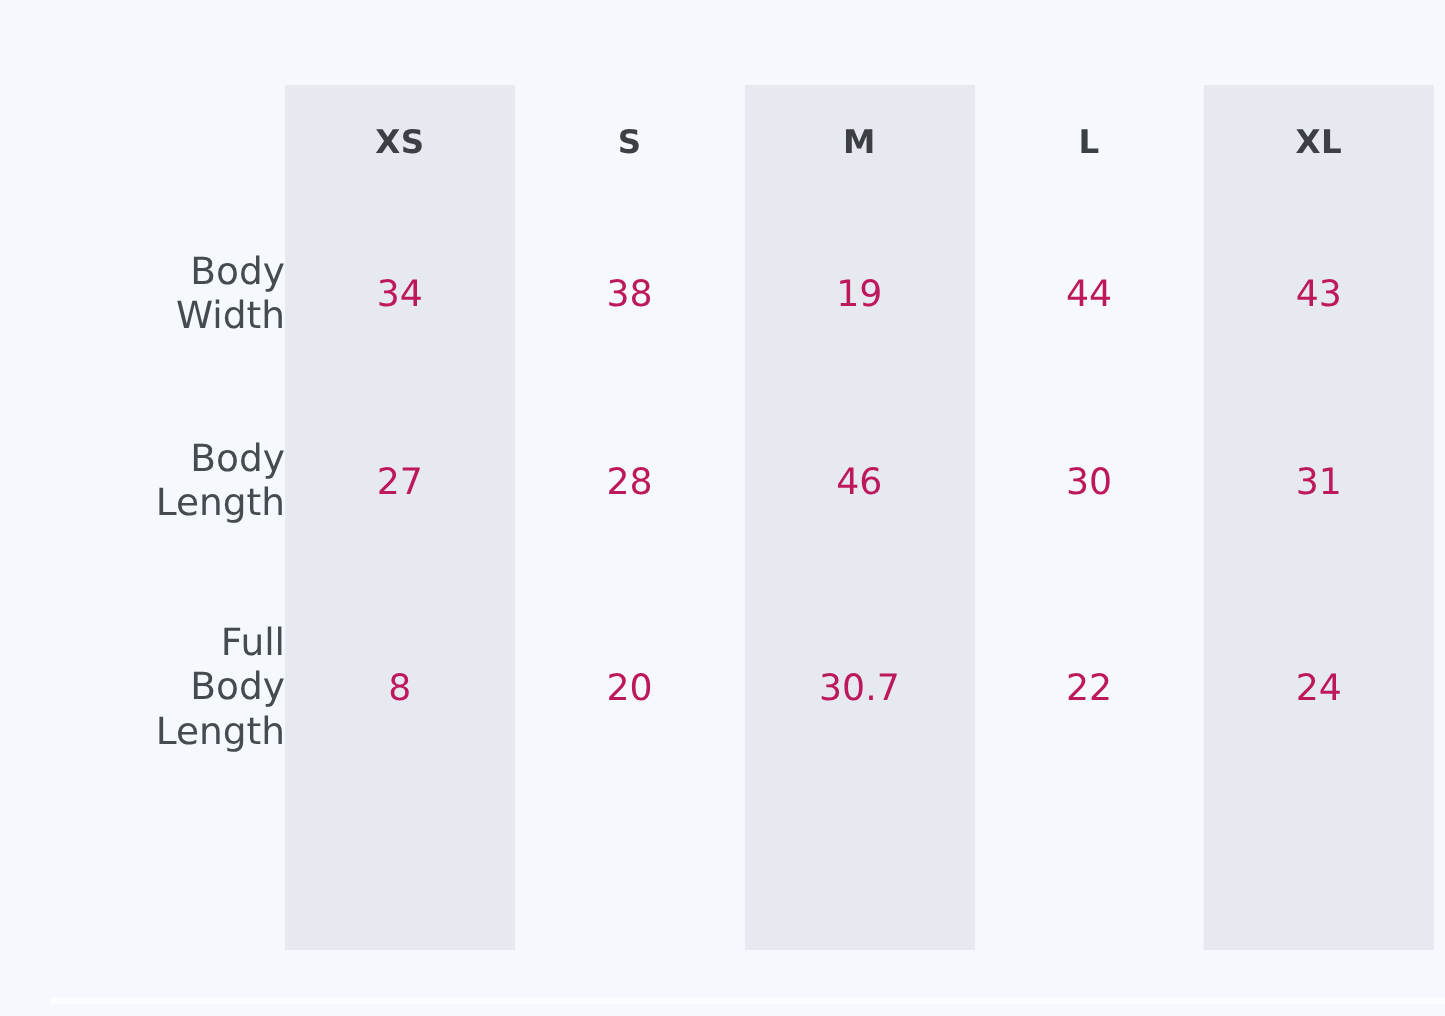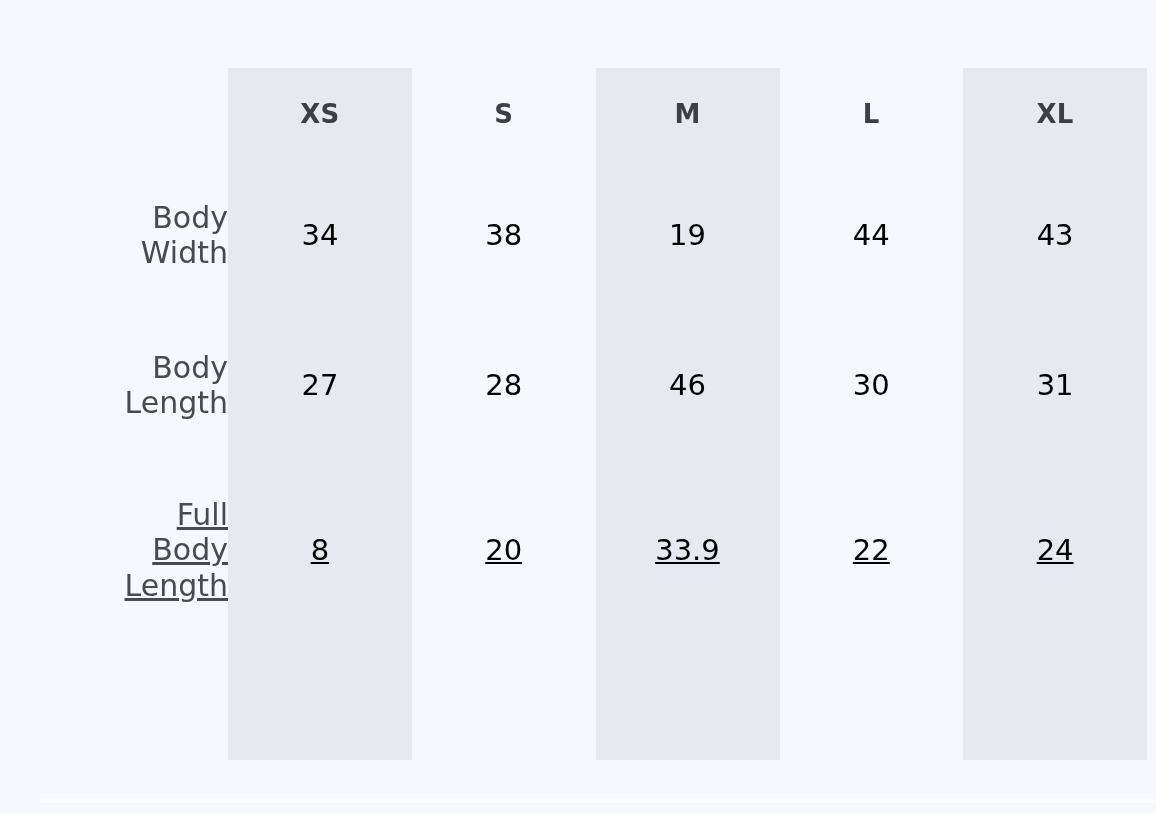--- a/index.html
+++ b/index.html
@@ -84,26 +84,26 @@
     font-weight: 700;
     color: #3c4045;
     vertical-align: middle;
     letter-spacing: 0.3px;
   }
 
   .cell-value {
     text-align: center;
     font-size: 29px;
     font-weight: 400;
-    color: #000000;
+    color: #be185d;
     vertical-align: middle;
   }
 
   .data-row td { height: 150px; }
-  .data-row.r3 td { height: 180px; text-decoration: underline; }
+  .data-row.r3 td { height: 180px; }
   .data-row.r4 td { height: 120px; }
 
   .label-line { display: block; }
 
   
   .bottom-strip {
     position: absolute;
     left: 40px;
     top: 798px;
     width: 1116px;
@@ -165,21 +165,21 @@
         <td class="cell-value">31</td>
       </tr>
       <tr class="data-row r3">
         <td class="row-label">
           <span class="label-line">Full</span>
           <span class="label-line">Body</span>
           <span class="label-line">Length</span>
         </td>
         <td class="cell-value">8</td>
         <td class="cell-value">20</td>
-        <td class="cell-value">33.9</td>
+        <td class="cell-value">30.7</td>
         <td class="cell-value">22</td>
         <td class="cell-value">24</td>
       </tr>
     </tbody>
   </table>
 
   <div class="bottom-strip"></div>
 
 </div>
 

